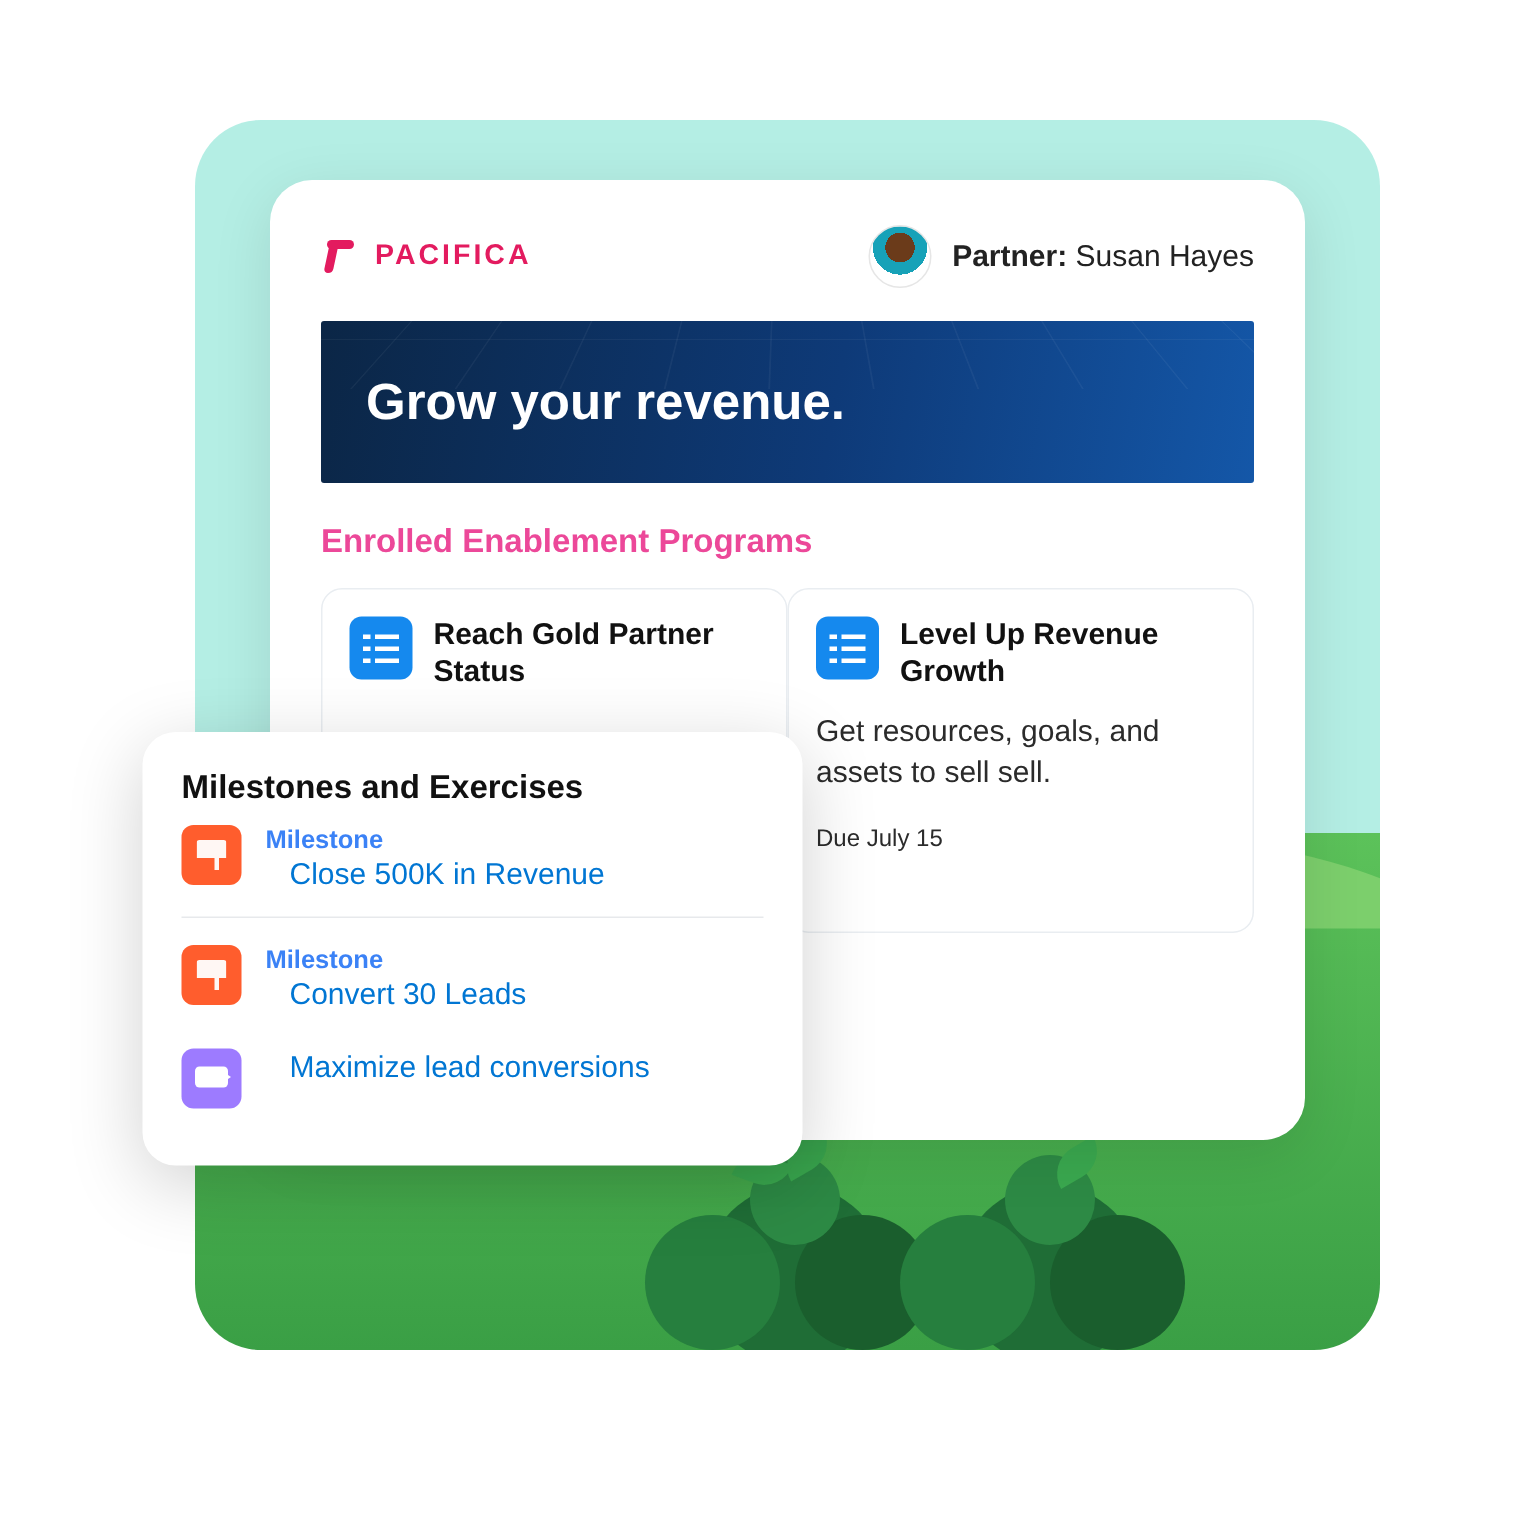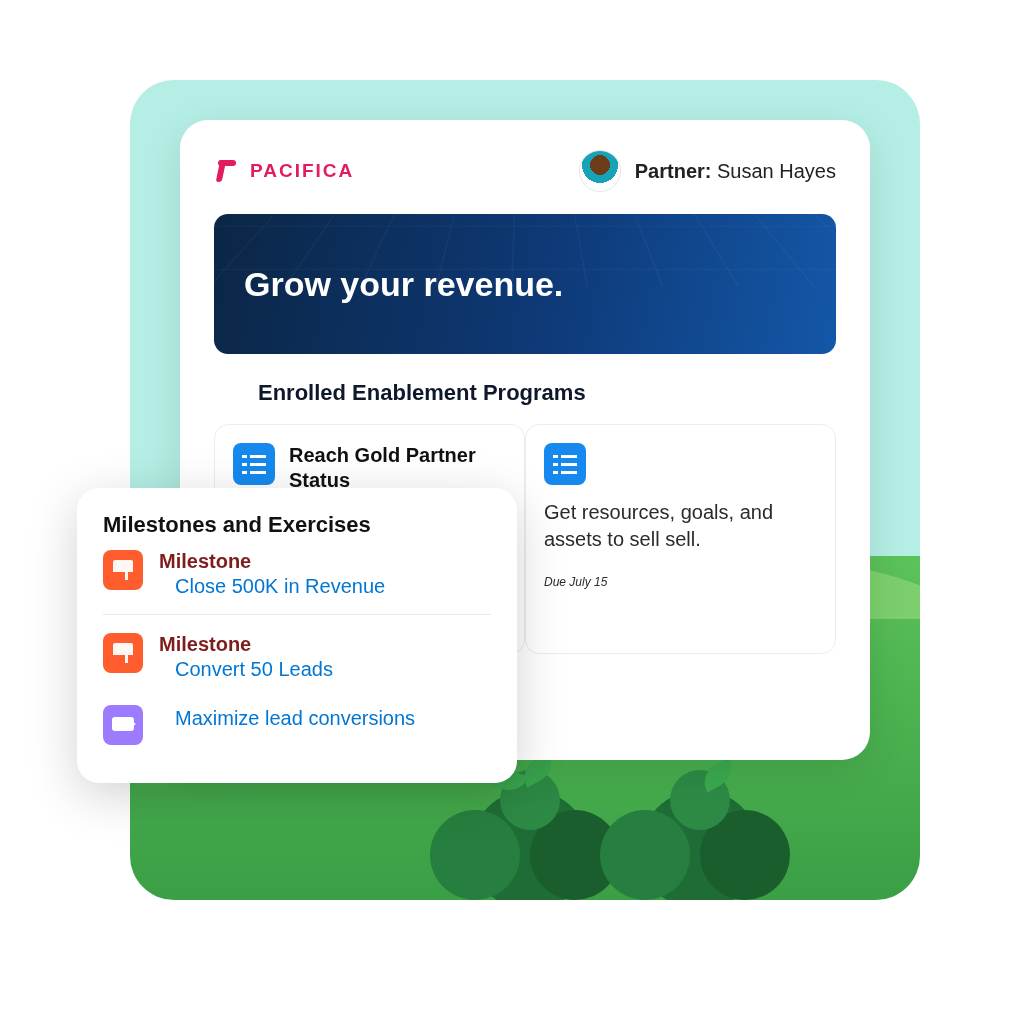--- a/index.html
+++ b/index.html
@@ -100,22 +100,22 @@
   .avatar {
     width: 42px; height:42px; border-radius:50%;
     background: radial-gradient(circle at 50% 35%, #6b3b1a 0 30%, #17a2b8 30% 55%, #ffffff 55% 100%);
     border: 1px solid #e6e6e6;
   }
   .partner-line { font-size: 20px; color:#222; }
   .partner-line .label { font-weight:700; }
 
   .hero {
     margin-top: 22px;
-    height: 140px;
-    border-radius: 14px;
+    height: 108px;
+    border-radius: 2px;
     background: linear-gradient(100deg,#0b2646 0%, #0e3a78 55%, #1457a8 100%);
     position: relative;
     overflow:hidden;
     display:flex;
     align-items:center;
     padding-left: 30px;
   }
   .hero::before{
     content:"";
     position:absolute;
@@ -132,22 +132,21 @@
     position: relative;
     color:#ffffff;
     font-size: 34px;
     font-weight: 700;
   }
 
   .section-title{
     margin-top: 26px;
     font-size: 22px;
     font-weight: 700;
-    color:#0f172a;
-    margin-left:44px;
+    color:#ec4899;
   }
 
   .programs {
     margin-top: 18px;
     display: grid;
     grid-template-columns: 1fr 1fr;
   }
   .program {
     border: 1px solid #e9edf1;
     border-radius: 14px;
@@ -172,27 +171,27 @@
       linear-gradient(#fff,#fff) 0 18px/5px 3px no-repeat,
       linear-gradient(#fff,#fff) 8px 18px/16px 3px no-repeat;
   }
   .program-title{
     font-size:20px; font-weight:700; color:#111; line-height:1.25;
   }
   .program-desc{
     margin-top:14px; font-size:20px; color:#2b2b2b; line-height:1.35;
   }
   .program-due{
-    margin-top:22px; font-size:12px; color:#2b2b2b;font-style:italic;
+    margin-top:22px; font-size:16px; color:#2b2b2b;
   }
 
   
   .milestones-card{
     position:absolute;
-    left: 77px;
+    left: 95px;
     top: 488px;
     width: 440px;
     background:#ffffff;
     border-radius: 22px;
     box-shadow: 0 12px 50px rgba(0,0,0,0.18);
     padding: 24px 26px 26px 26px;
   }
   .milestones-title{
     font-size: 22px; font-weight:700; color:#111;
   }
@@ -217,21 +216,21 @@
   }
   .m-icon.purple{ background:#9d7bff;}
   .m-icon.purple::before{
     content:""; position:absolute; left:9px; top:12px; width:22px; height:14px;
     background:#fff; border-radius:3px;
   }
   .m-icon.purple::after{
     content:""; position:absolute; left:27px; top:15px;
     border-left:6px solid #fff; border-top:4px solid transparent; border-bottom:4px solid transparent;
   }
-  .m-text .type{ font-size:20px; font-weight:700; color:#7f1d1d;}
+  .m-text .type{ font-size:17px; font-weight:700; color:#3b82f6;}
   .m-text .link{ font-size:20px; color:#0176d3; margin-top:2px;margin-left:16px;}
 </style>
 </head>
 <body>
 
 <div class="scene">
   <div class="hill"></div>
   <div class="bush bush1">
     <div class="blob b1"></div>
       <div class="blob b2"></div>
@@ -274,20 +273,21 @@
     <div class="program">
       <div class="program-head">
         <span class="list-icon"></span>
         <div class="program-title">Reach Gold Partner Status</div>
       </div>
     </div>
 
     <div class="program">
       <div class="program-head">
         <span class="list-icon"></span>
+        <div class="program-title">Level Up Revenue Growth</div>
       </div>
       <div class="program-desc">Get resources, goals, and assets to sell sell.</div>
       <div class="program-due">Due July 15</div>
     </div>
 
   </div>
 </div>
 
 <div class="milestones-card">
   <div class="milestones-title">Milestones and Exercises</div>
@@ -297,21 +297,21 @@
     <div class="m-text">
       <div class="type">Milestone</div>
       <div class="link">Close 500K in Revenue</div>
     </div>
   </div>
 
   <div class="m-item sep">
     <span class="m-icon orange"></span>
     <div class="m-text">
       <div class="type">Milestone</div>
-      <div class="link">Convert 50 Leads</div>
+      <div class="link">Convert 30 Leads</div>
     </div>
   </div>
 
   <div class="m-item">
     <span class="m-icon purple"></span>
     <div class="m-text">
       <div class="link">Maximize lead conversions</div>
     </div>
   </div>
 </div>

